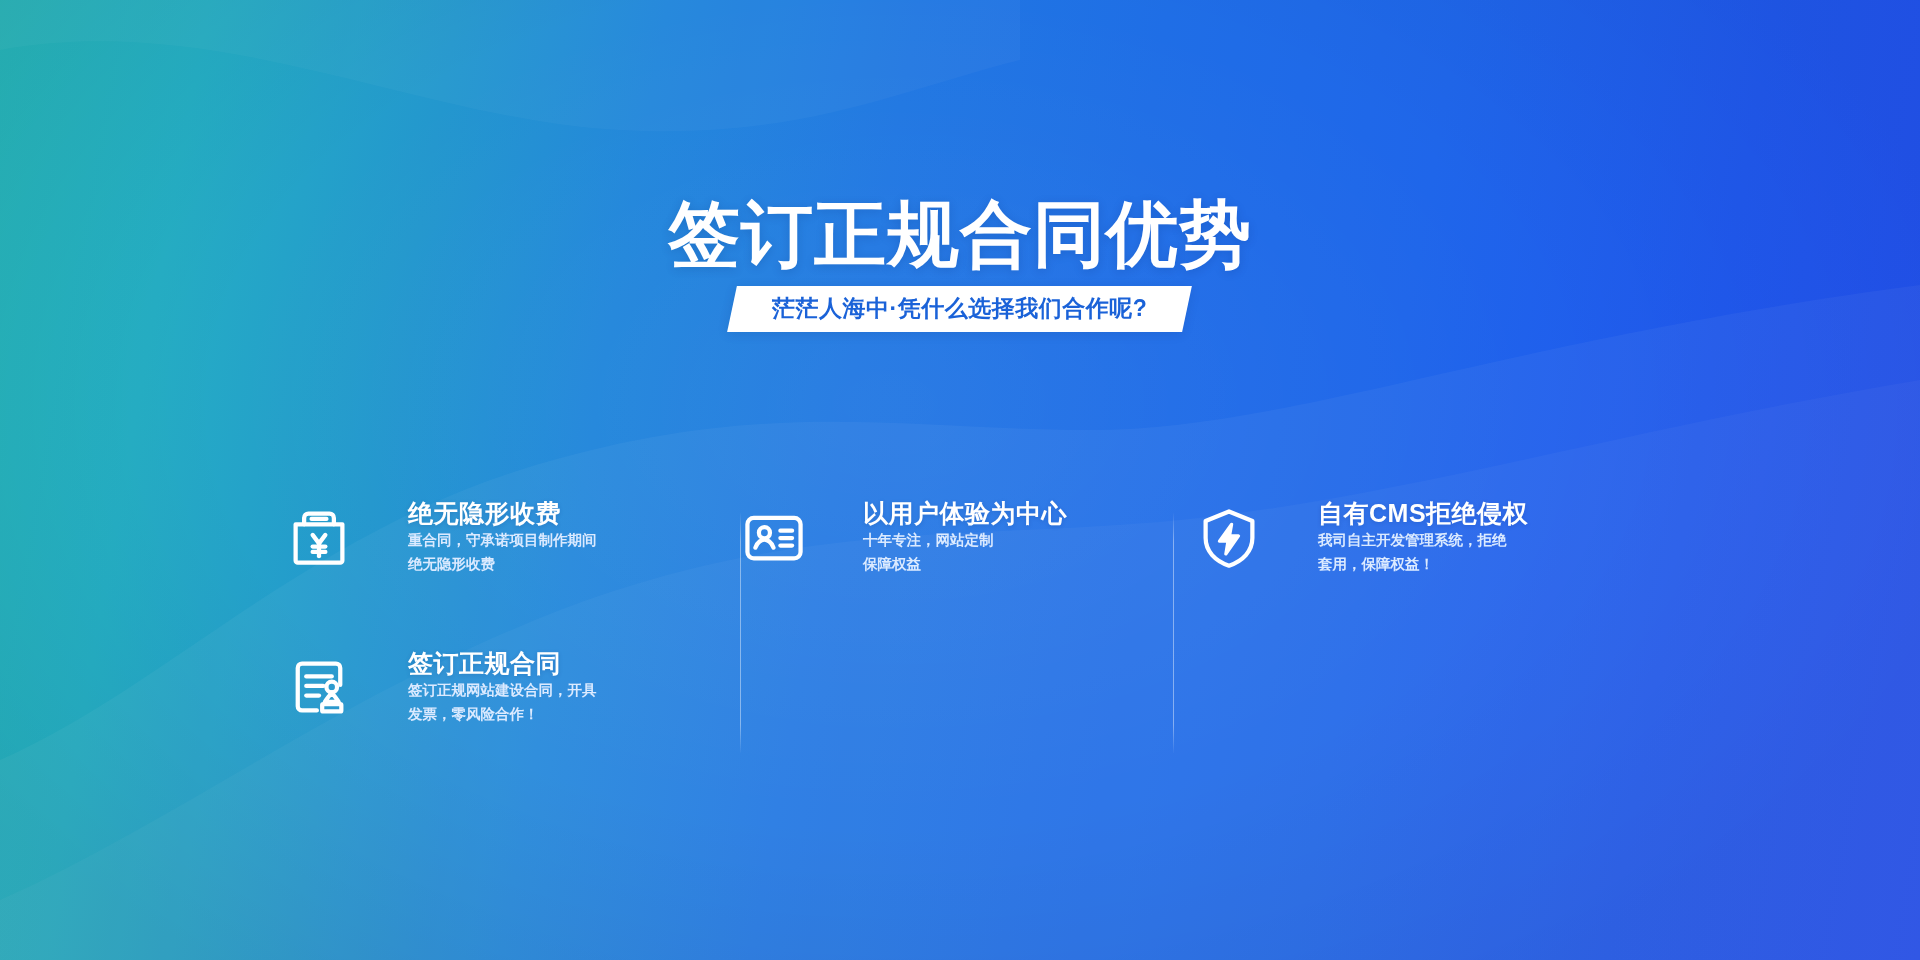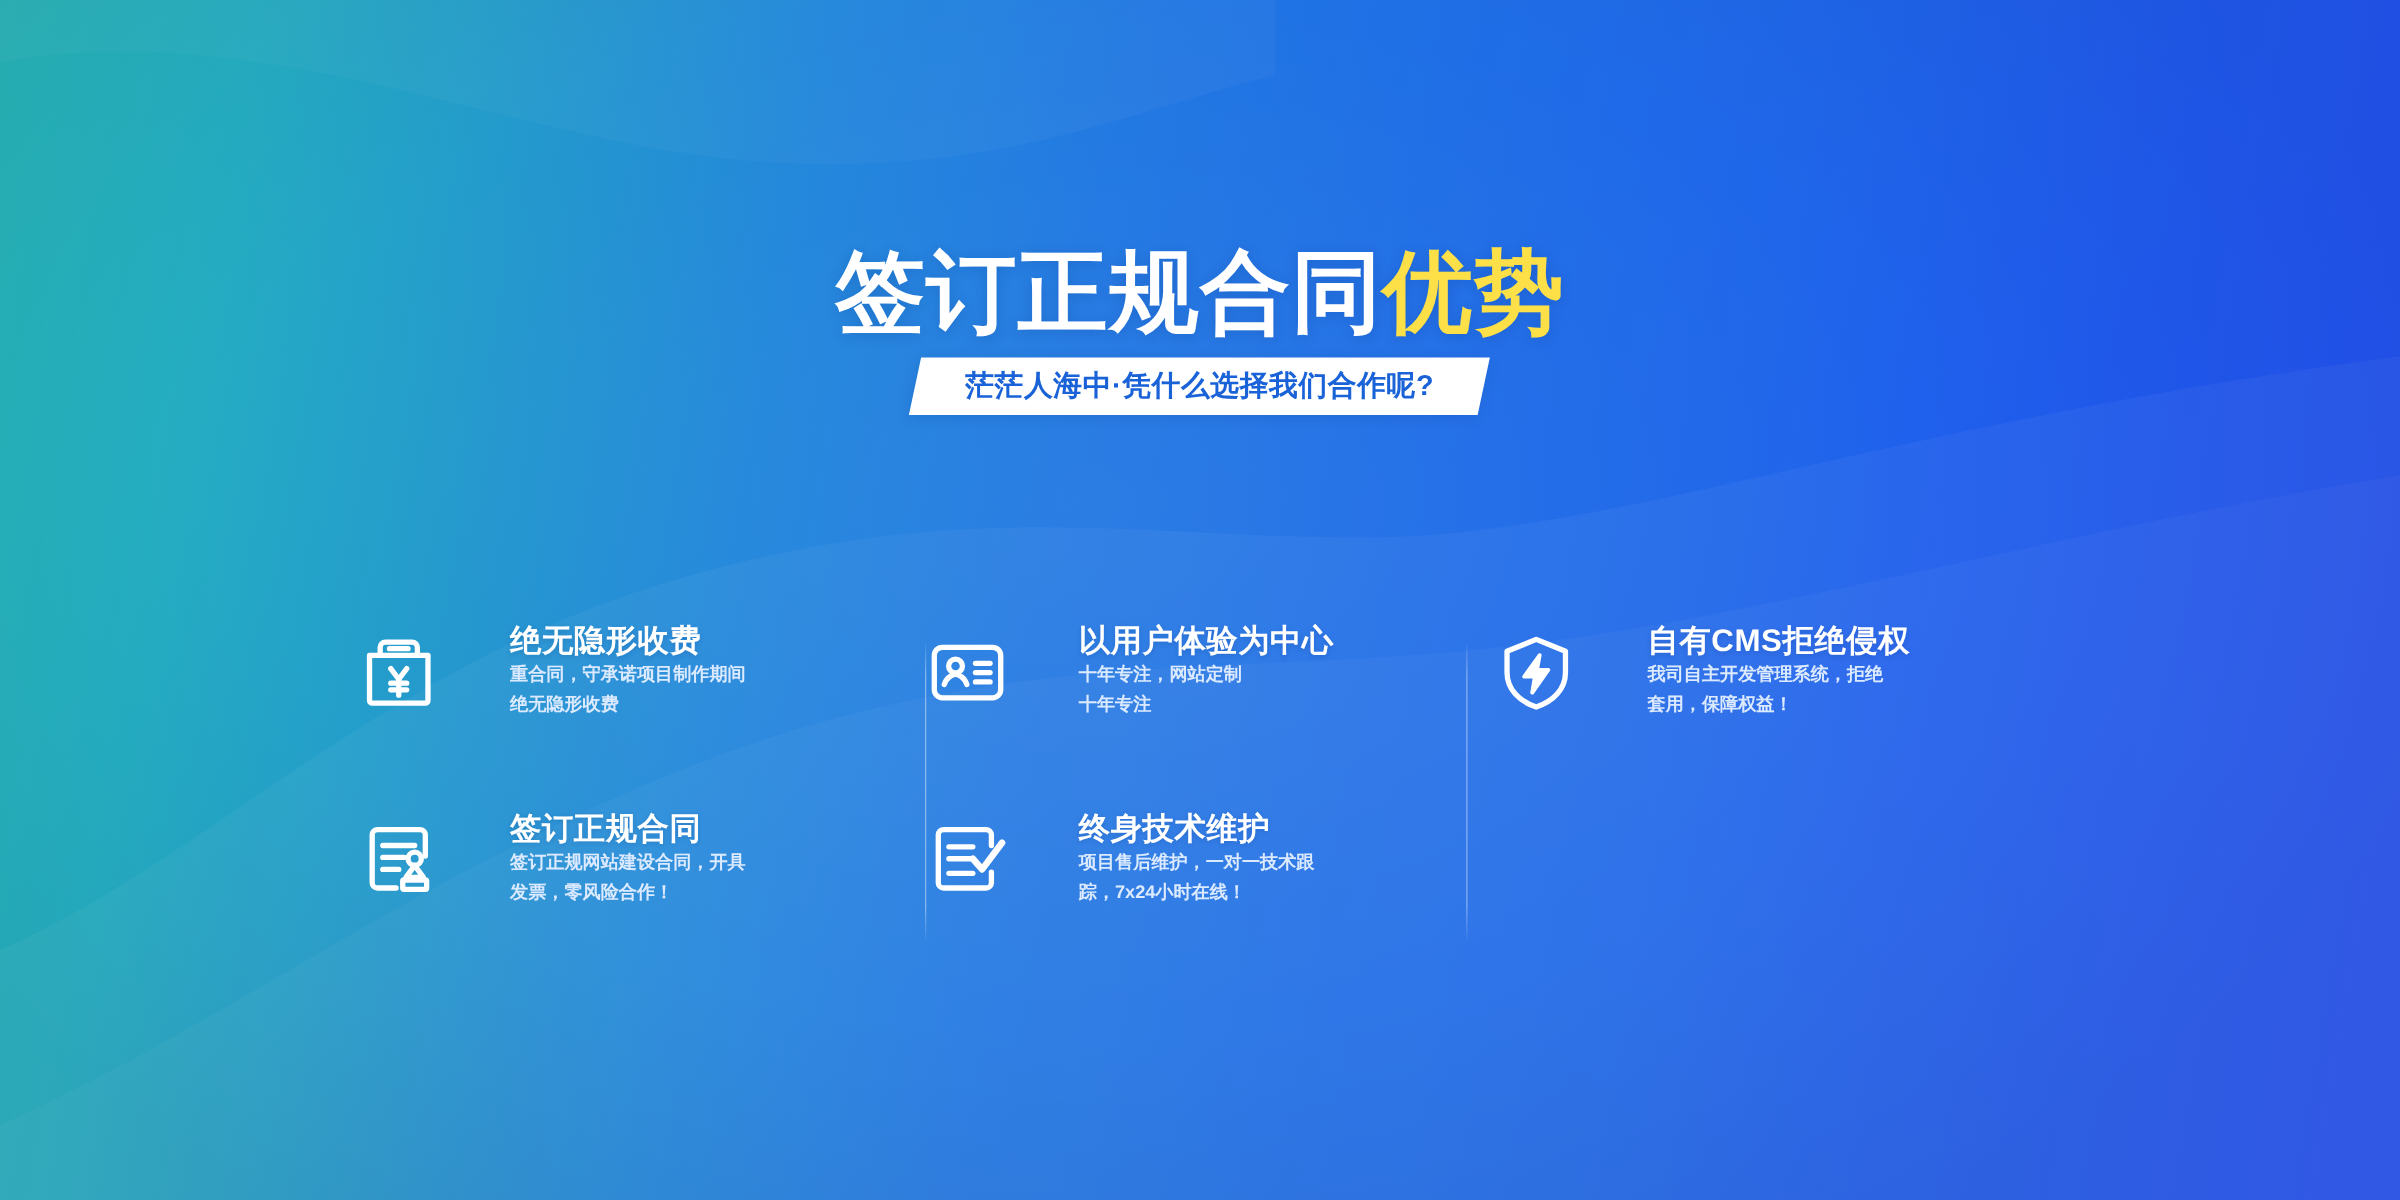--- a/index.html
+++ b/index.html
@@ -41,21 +41,21 @@
 
   .heading-block {
     position:absolute; left:0; right:0; top:196px;
     display:flex; flex-direction:column; align-items:center;
   }
   .main-title {
     font-size:72px; font-weight:bold; line-height:1.06;
     color:#ffffff; letter-spacing:1px; white-space:nowrap;
     text-shadow:0 2px 10px rgba(0,40,110,0.18);
   }
-  .main-title .accent { color:#fde047; }
+  .main-title .accent { color:#ffffff; }
 
   .subtitle-banner {
     margin-top:14px;
     background:#ffffff;
     padding:7px 40px 8px 40px;
     transform:skewX(-12deg);
     box-shadow:0 2px 10px rgba(0,40,110,0.14);
   }
   .subtitle-text {
     display:block; transform:skewX(12deg);
@@ -270,21 +270,21 @@
           <path d="M14.5 42 c1.6 -5.2 6 -7.6 8.5 -7.6 c2.5 0 6.9 2.4 8.5 7.6"></path>
           <line x1="38" y1="26" x2="49" y2="26"></line>
           <line x1="38" y1="33" x2="49" y2="33"></line>
           <line x1="38" y1="40" x2="49" y2="40"></line>
         </svg>
       </span>
       <span class="text-wrap">
         <span class="f-title">以用户体验为中心</span>
         <span class="f-desc">
           <span>十年专注，网站定制</span>
-          <span>十年专注</span>
+          <span>保障权益</span>
         </span>
       </span>
     </div>
 
     <div class="feature">
       <span class="icon-wrap">
         <svg viewBox="0 0 64 64" fill="none" stroke="#ffffff" stroke-width="4" stroke-linecap="round" stroke-linejoin="round">
           <path d="M32 8 L54 17 v16 c0 12.5 -9 21.5 -22 26 c-13 -4.5 -22 -13.5 -22 -26 V17 Z"></path>
           <path d="M34.5 20 L23 36 h8 l-2 12 l12 -17 h-8.5 Z" fill="#ffffff" stroke-width="3"></path>
         </svg>
@@ -312,33 +312,15 @@
       </span>
       <span class="text-wrap">
         <span class="f-title">签订正规合同</span>
         <span class="f-desc">
           <span>签订正规网站建设合同，开具</span>
           <span>发票，零风险合作！</span>
         </span>
       </span>
     </div>
 
-    <div class="feature">
-      <span class="icon-wrap">
-        <svg viewBox="0 0 64 64" fill="none" stroke="#ffffff" stroke-width="4" stroke-linecap="round" stroke-linejoin="round">
-          <path d="M50 22 V14 a4 4 0 0 0 -4 -4 H14 a4 4 0 0 0 -4 4 v36 a4 4 0 0 0 4 4 h32 a4 4 0 0 0 4 -4 v-8"></path>
-          <line x1="18" y1="23" x2="36" y2="23"></line>
-          <line x1="18" y1="32" x2="34" y2="32"></line>
-          <line x1="18" y1="43" x2="36" y2="43"></line>
-          <polyline points="36,32 43,40 58,20" stroke-width="5"></polyline>
-        </svg>
-      </span>
-      <span class="text-wrap">
-        <span class="f-title">终身技术维护</span>
-        <span class="f-desc">
-          <span>项目售后维护，一对一技术跟</span>
-          <span>踪，7x24小时在线！</span>
-        </span>
-      </span>
-    </div>
 
   </div>
 </div>
 
 </body></html>

